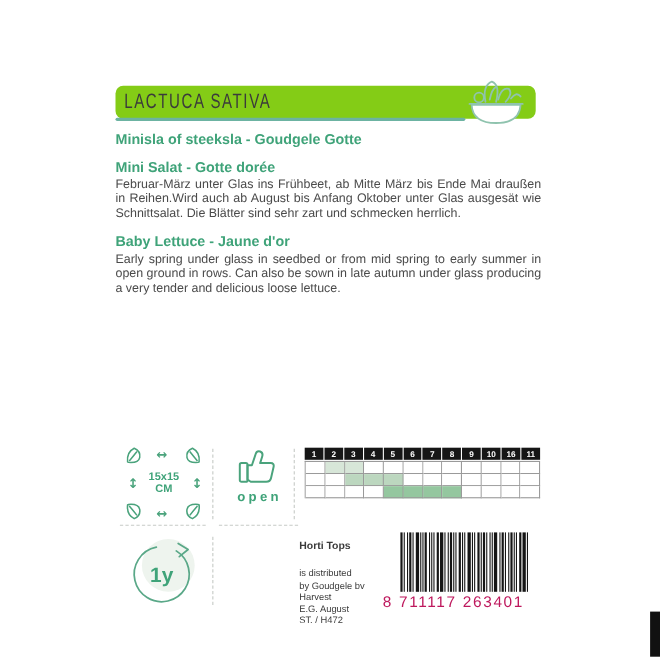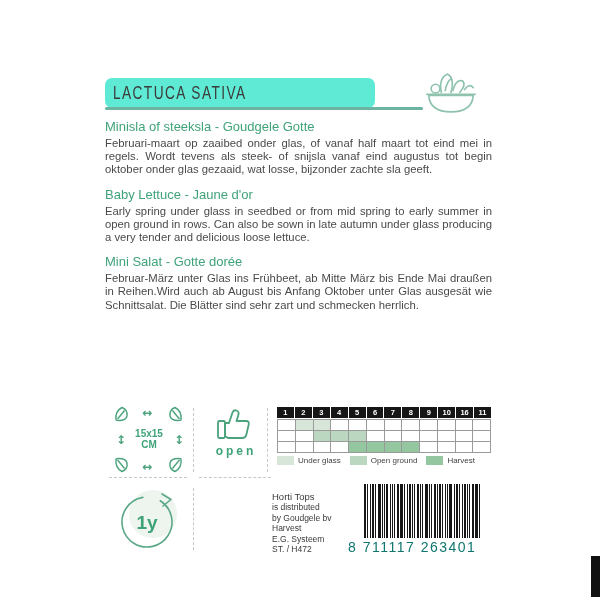--- a/index.html
+++ b/index.html
@@ -1,27 +1,27 @@
 <!DOCTYPE html>
 <html><head>
 <meta charset="utf-8">
 <style>
   html,body{margin:0;padding:0;background:#fff;}
   .sheet{position:relative;width:600px;height:600px;background:#ffffff;overflow:hidden;
          font-family:"Liberation Sans",sans-serif;}
   
-  .band{position:absolute;left:105px;top:78px;width:270px;height:30px;background:#5eead4;border-radius:7px;}
+  .band{position:absolute;left:105px;top:78px;width:382px;height:30px;background:#84cc16;border-radius:7px;}
   .title{display:inline-block;padding-left:11px;line-height:30px;font-size:19px;letter-spacing:2px;
          color:#3b3b3b;transform:scaleX(.72);transform-origin:left center;white-space:nowrap;}
   .teal-line{position:absolute;left:105px;top:107px;width:318px;height:3px;background:#6cb3a2;border-radius:2px;}
   .bowl{position:absolute;left:422px;top:69px;width:58px;height:47px;}
   
   .content{position:absolute;left:105px;top:119px;width:387px;}
   .content section{margin:0 0 10px 0;}
-  .content h3{margin:0 0 3px 0;font-size:13px;font-weight:normal;color:#3fa379;}
+  .content h3{margin:0 0 3px 0;font-size:13px;font-weight:bold;color:#3fa379;}
   .content p{margin:0;font-size:11.3px;line-height:13.2px;color:#4a4a4a;text-align:justify;}
   
   .stamps{position:absolute;left:105px;top:400px;width:172px;height:172px;}
   .stamp{position:absolute;}
   .sep-v{position:absolute;width:0;border-left:1.5px dashed #c6cac6;}
   .sep-h{position:absolute;height:0;border-top:1.5px dashed #c6cac6;}
   .spacing-box{left:8px;top:5px;width:72px;height:70px;}
   .leaf{position:absolute;width:18px;height:18px;}
   .arrow{position:absolute;color:#4aa37c;font-weight:bold;font-size:12px;
          font-family:"DejaVu Sans",sans-serif;line-height:12px;}
@@ -37,26 +37,26 @@
          height:11px;line-height:11px;}
   .cal-body{display:grid;grid-template-columns:repeat(12,1fr);margin-top:1px;
             border-left:1px solid #9a9a9a;border-top:1px solid #9a9a9a;}
   .cal-c{height:10px;background:#fff;border-right:1px solid #9a9a9a;border-bottom:1px solid #9a9a9a;}
   .legend{position:absolute;left:277px;top:456px;width:214px;display:flex;align-items:center;}
   .leg-item{display:flex;align-items:center;margin-right:9px;}
   .leg-sw{display:inline-block;width:17px;height:9px;margin-right:4px;}
   .leg-item span:last-child{font-size:8px;color:#3f3f3f;}
   
   .distributor{position:absolute;left:272px;top:491px;width:85px;color:#3a3a3a;}
-  .dist-brand{font-size:9.5px;font-weight:normal;margin-bottom:0;}
+  .dist-brand{font-size:9.5px;font-weight:bold;margin-bottom:14px;}
   .dist-line{font-size:8.5px;line-height:10.5px;}
   .barcode{position:absolute;left:348px;top:484px;width:146px;}
   .bars{display:flex;align-items:stretch;height:54px;margin-left:16px;}
   .bar{display:inline-block;background:#161616;height:100%;}
-  .bc-num{margin-top:1px;font-size:14px;color:#0f766e;letter-spacing:1.5px;white-space:pre;}
+  .bc-num{margin-top:1px;font-size:14px;color:#be185d;letter-spacing:1.5px;white-space:pre;}
   .print-mark{position:absolute;left:591px;top:556px;width:9px;height:41px;background:#111;}
   svg{display:block;}
 </style>
 </head>
 <body>
 
 <div class="sheet">
 
   <div class="band">
     <span class="title">LACTUCA SATIVA</span>
@@ -70,31 +70,30 @@
       <path d="M32,22 Q35,10 42,12 Q46,16 39,24"></path>
       <path d="M44,21 Q49,14 53,19"></path>
       <path d="M5,26 L55,26"></path>
       <path d="M7,27 Q8,44 30,44 Q52,44 53,27 Z" fill="#ffffff"></path>
     </g>
   </svg>
 
   <div class="content">
     <section>
       <h3>Minisla of steeksla - Goudgele Gotte</h3>
-      <p>Februari-maart op zaaibed onder glas, of vanaf half maart tot eind mei in regels. Wordt tevens als steek- of snijsla vanaf eind augustus tot begin oktober onder glas gezaaid, wat losse, bijzonder zachte sla geeft.</p>
-    </section>
-    <section>
+    </section>
+    <section>
+    </section>
+    <section>
+      <h3>Mini Salat - Gotte dorée</h3>
+      <p>Februar-März unter Glas ins Frühbeet, ab Mitte März bis Ende Mai draußen in Reihen.Wird auch ab August bis Anfang Oktober unter Glas ausgesät wie Schnittsalat. Die Blätter sind sehr zart und schmecken herrlich.</p>
     </section>
     <section>
       <h3>Baby Lettuce - Jaune d'or</h3>
       <p>Early spring under glass in seedbed or from mid spring to early summer in open ground in rows. Can also be sown in late autumn under glass producing a very tender and delicious loose lettuce.</p>
-    </section>
-    <section>
-      <h3>Mini Salat - Gotte dorée</h3>
-      <p>Februar-März unter Glas ins Frühbeet, ab Mitte März bis Ende Mai draußen in Reihen.Wird auch ab August bis Anfang Oktober unter Glas ausgesät wie Schnittsalat. Die Blätter sind sehr zart und schmecken herrlich.</p>
     </section>
   </div>
 
   <div class="stamps">
 
     <div class="stamp spacing-box">
       <svg class="leaf" style="left:0;top:0" viewBox="0 0 18 18">
         <g fill="none" stroke="#4aa37c" stroke-width="1.4" stroke-linejoin="round">
           <path d="M3,15 Q2,6 9,2.5 Q15,5 14,11 Q13,15.5 6,15.5 Q3.5,15.5 3,15 Z"></path>
             <path d="M4.5,14 Q8,10 11.5,5.5"></path>
@@ -203,41 +202,27 @@
         <div class="cal-c" style="background: rgb(148, 199, 159);"></div>
         <div class="cal-c" style="background: rgb(148, 199, 159);"></div>
         <div class="cal-c" style="background: rgb(148, 199, 159);"></div>
         <div class="cal-c" style="background: rgb(148, 199, 159);"></div>
         <div class="cal-c"></div>
         <div class="cal-c"></div>
         <div class="cal-c"></div>
         <div class="cal-c"></div>
       </div>
   </div>
-  <div class="legend">
-      <div class="leg-item">
-        <span class="leg-sw" style="background: rgb(215, 230, 216);"></span>
-        <span>Under glass</span>
-      </div>
-      <div class="leg-item">
-        <span class="leg-sw" style="background: rgb(188, 215, 191);"></span>
-        <span>Open ground</span>
-      </div>
-      <div class="leg-item">
-        <span class="leg-sw" style="background: rgb(148, 199, 159);"></span>
-        <span>Harvest</span>
-      </div>
-    </div>
 
   <div class="distributor">
     <div class="dist-brand">Horti Tops</div>
     <div class="dist-line">is distributed</div>
     <div class="dist-line">by Goudgele bv</div>
     <div class="dist-line">Harvest</div>
-    <div class="dist-line">E.G. Systeem</div>
+    <div class="dist-line">E.G. August</div>
     <div class="dist-line">ST. / H472</div>
   </div>
 
   <div class="barcode">
     <div class="bars">
         <span class="bar" style="width: 2px; margin-right: 1px;"></span>
         <span class="bar" style="width: 1px; margin-right: 2px;"></span>
         <span class="bar" style="width: 1px; margin-right: 1px;"></span>
         <span class="bar" style="width: 2px; margin-right: 1px;"></span>
         <span class="bar" style="width: 1px; margin-right: 2px;"></span>

